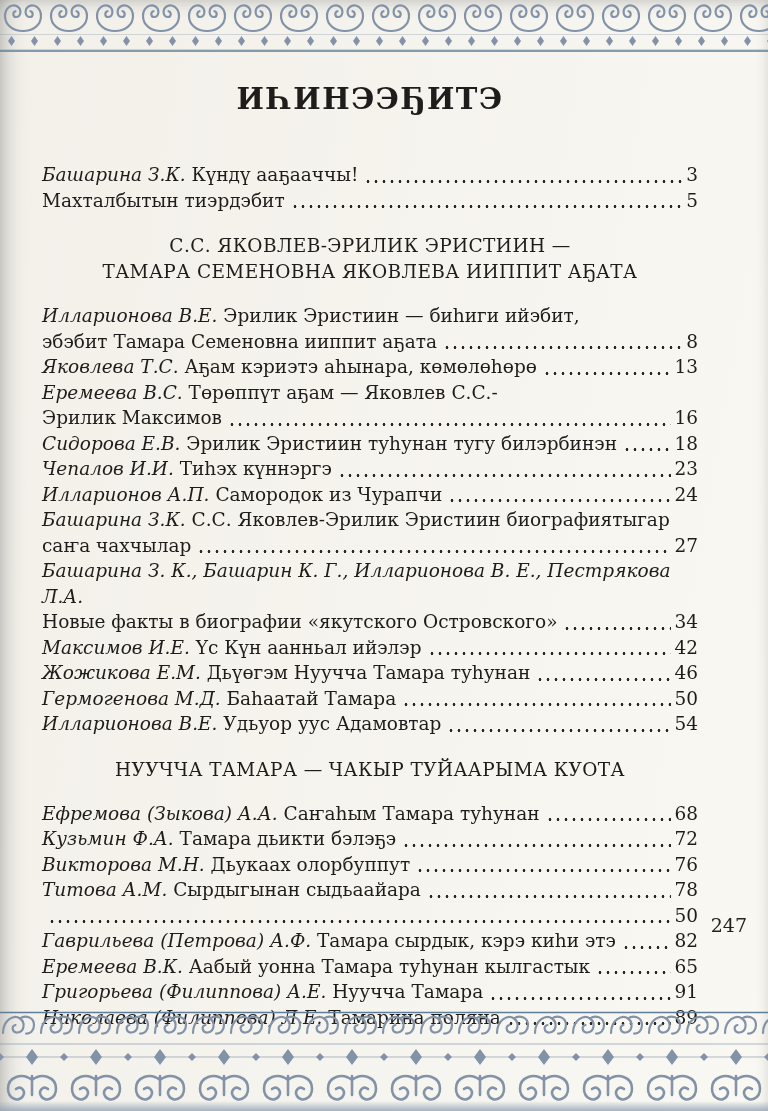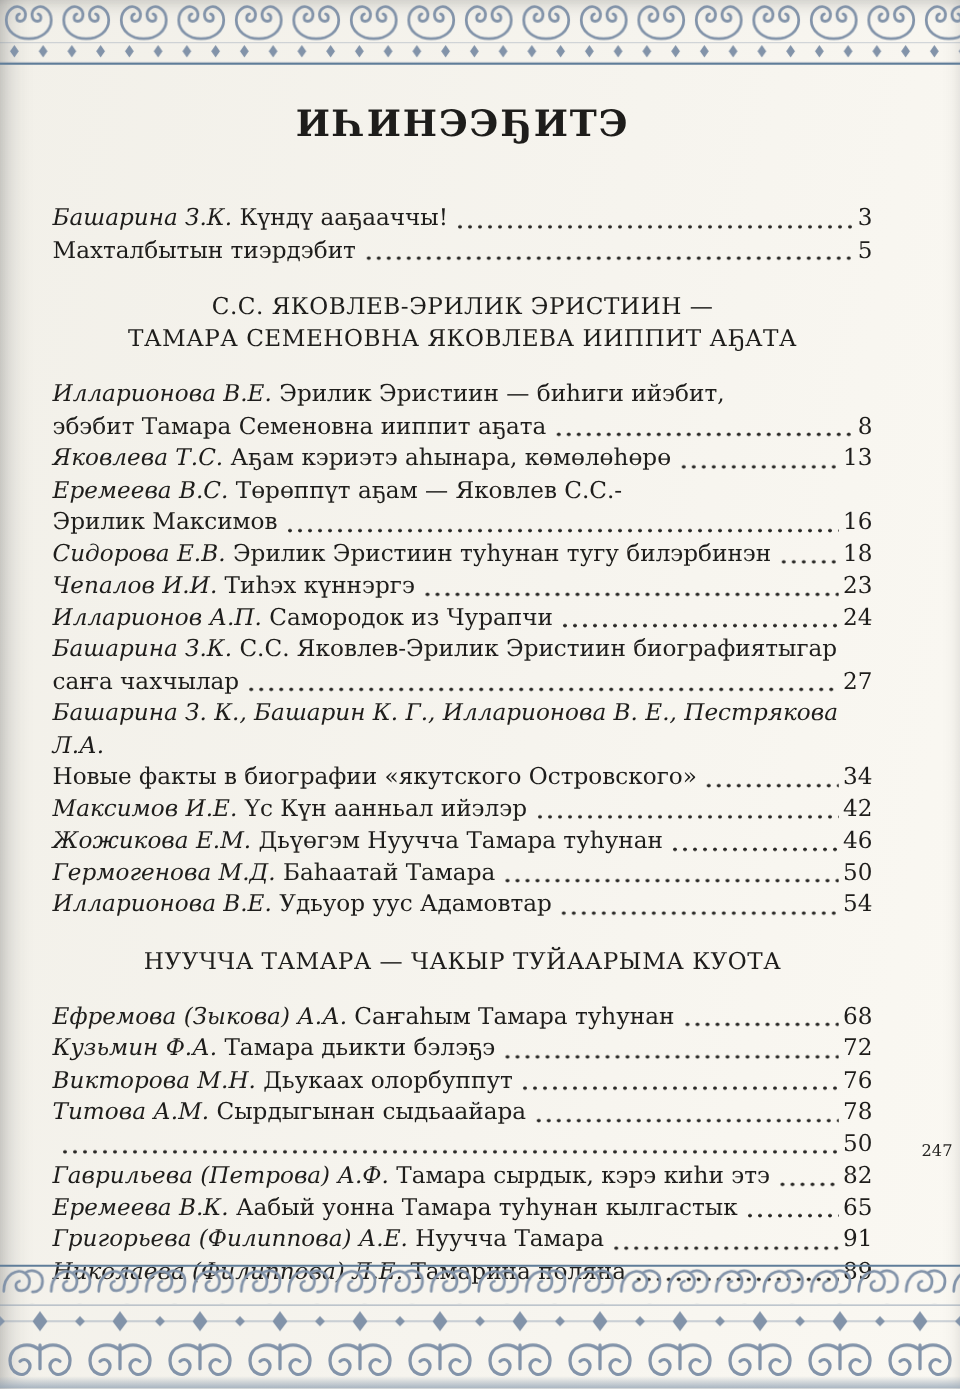--- a/index.html
+++ b/index.html
@@ -42,21 +42,21 @@
   .entry-line .author { font-style:italic; }
   .entry-line .dots {
     flex:1 1 auto; min-width:12px; align-self:flex-end; height:5px;
     margin:0 3px 4px 6px;
     background-image:radial-gradient(circle, var(--leader-dot,#2a2926) 1.25px, transparent 1.6px);
     background-size:8px 5px; background-repeat:repeat-x; background-position:left bottom;
   }
   .entry-line .pg { flex:0 0 auto; }
 
   .margin-page-number {
-    position:absolute; top:914px; right:6px; font-size:13px; color:#242320;
+    position:absolute; top:914px; right:21px; font-size:19px; color:#242320;
   }
 </style>
 </head>
 <body>
 
 <div class="page">
 
   <svg class="band band-top" viewBox="0 0 768 52" preserveAspectRatio="xMidYMid slice" aria-hidden="true">
     <defs>
       <pattern id="p-curl-top" width="46" height="34" patternUnits="userSpaceOnUse">

